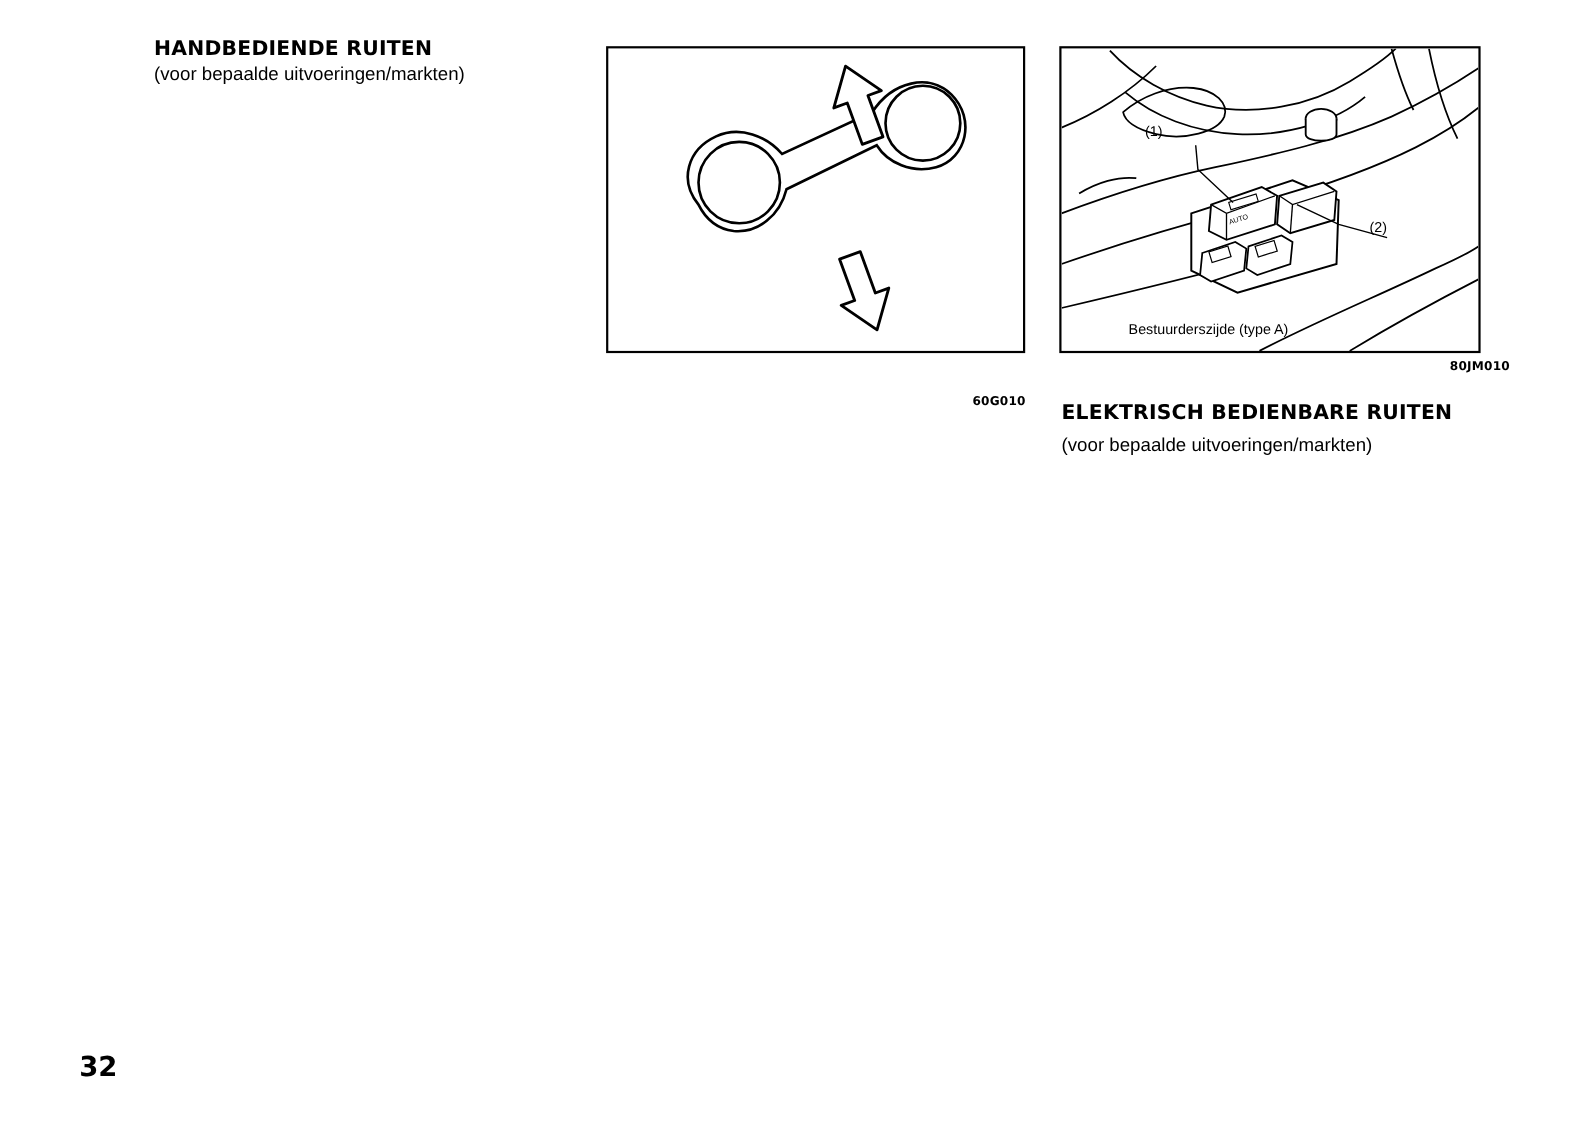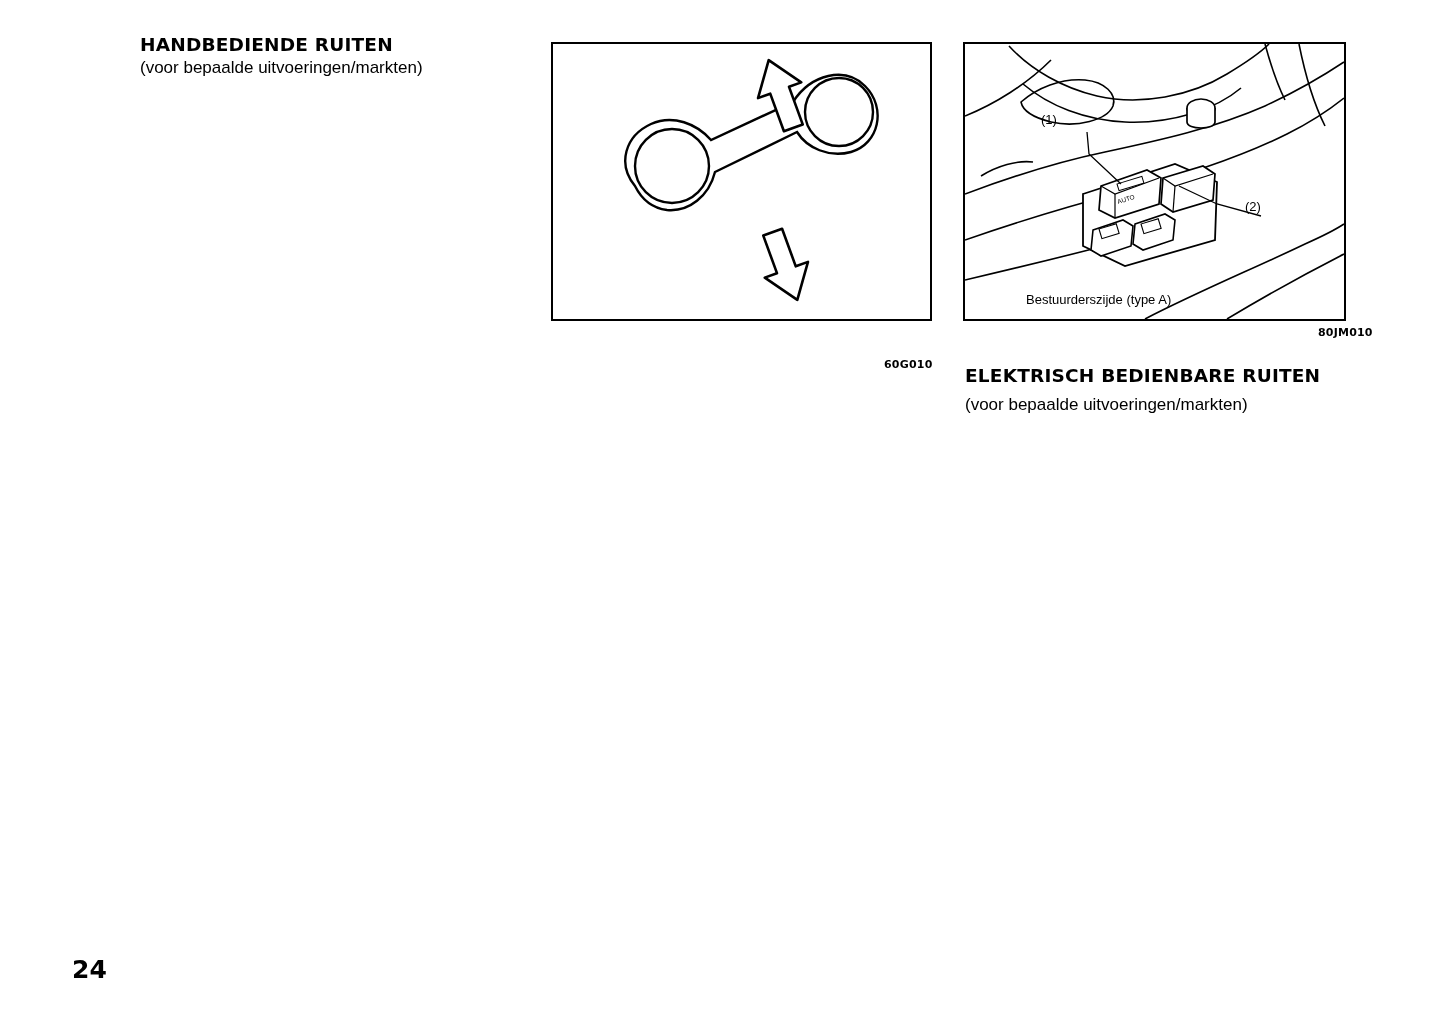--- a/index.html
+++ b/index.html
@@ -241,15 +241,15 @@
   <div class="callout" style="left:1245px; top:199px;">(2)</div>
 
   <div class="fig2-caption">Bestuurderszijde (type A)</div>
   <div class="fig2-code">80JM010</div>
 
   <div class="right-col">
     <h2 class="sec-heading">ELEKTRISCH BEDIENBARE RUITEN</h2>
     <p class="sub-line">(voor bepaalde uitvoeringen/markten)</p>
   </div>
 
-  <div class="page-number">24</div>
+  <div class="page-number">32</div>
 
 </div>
 
 </body></html>

